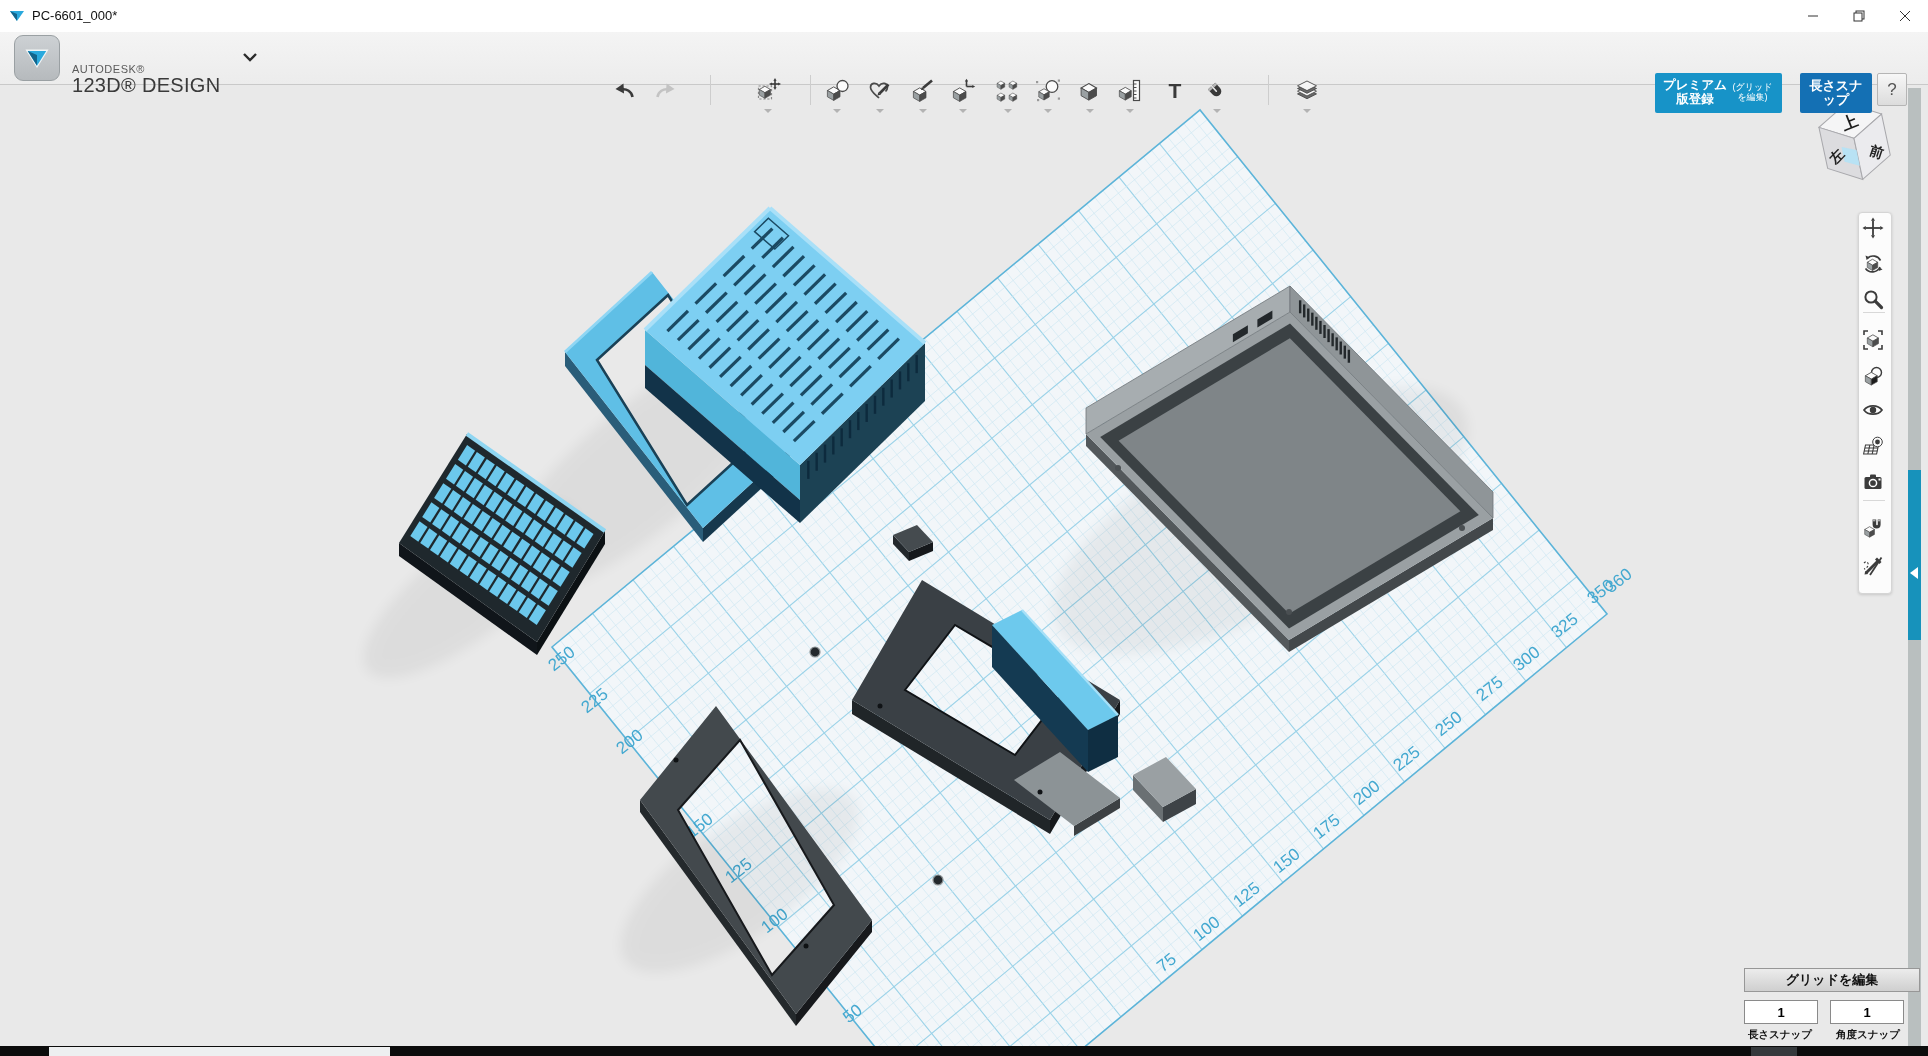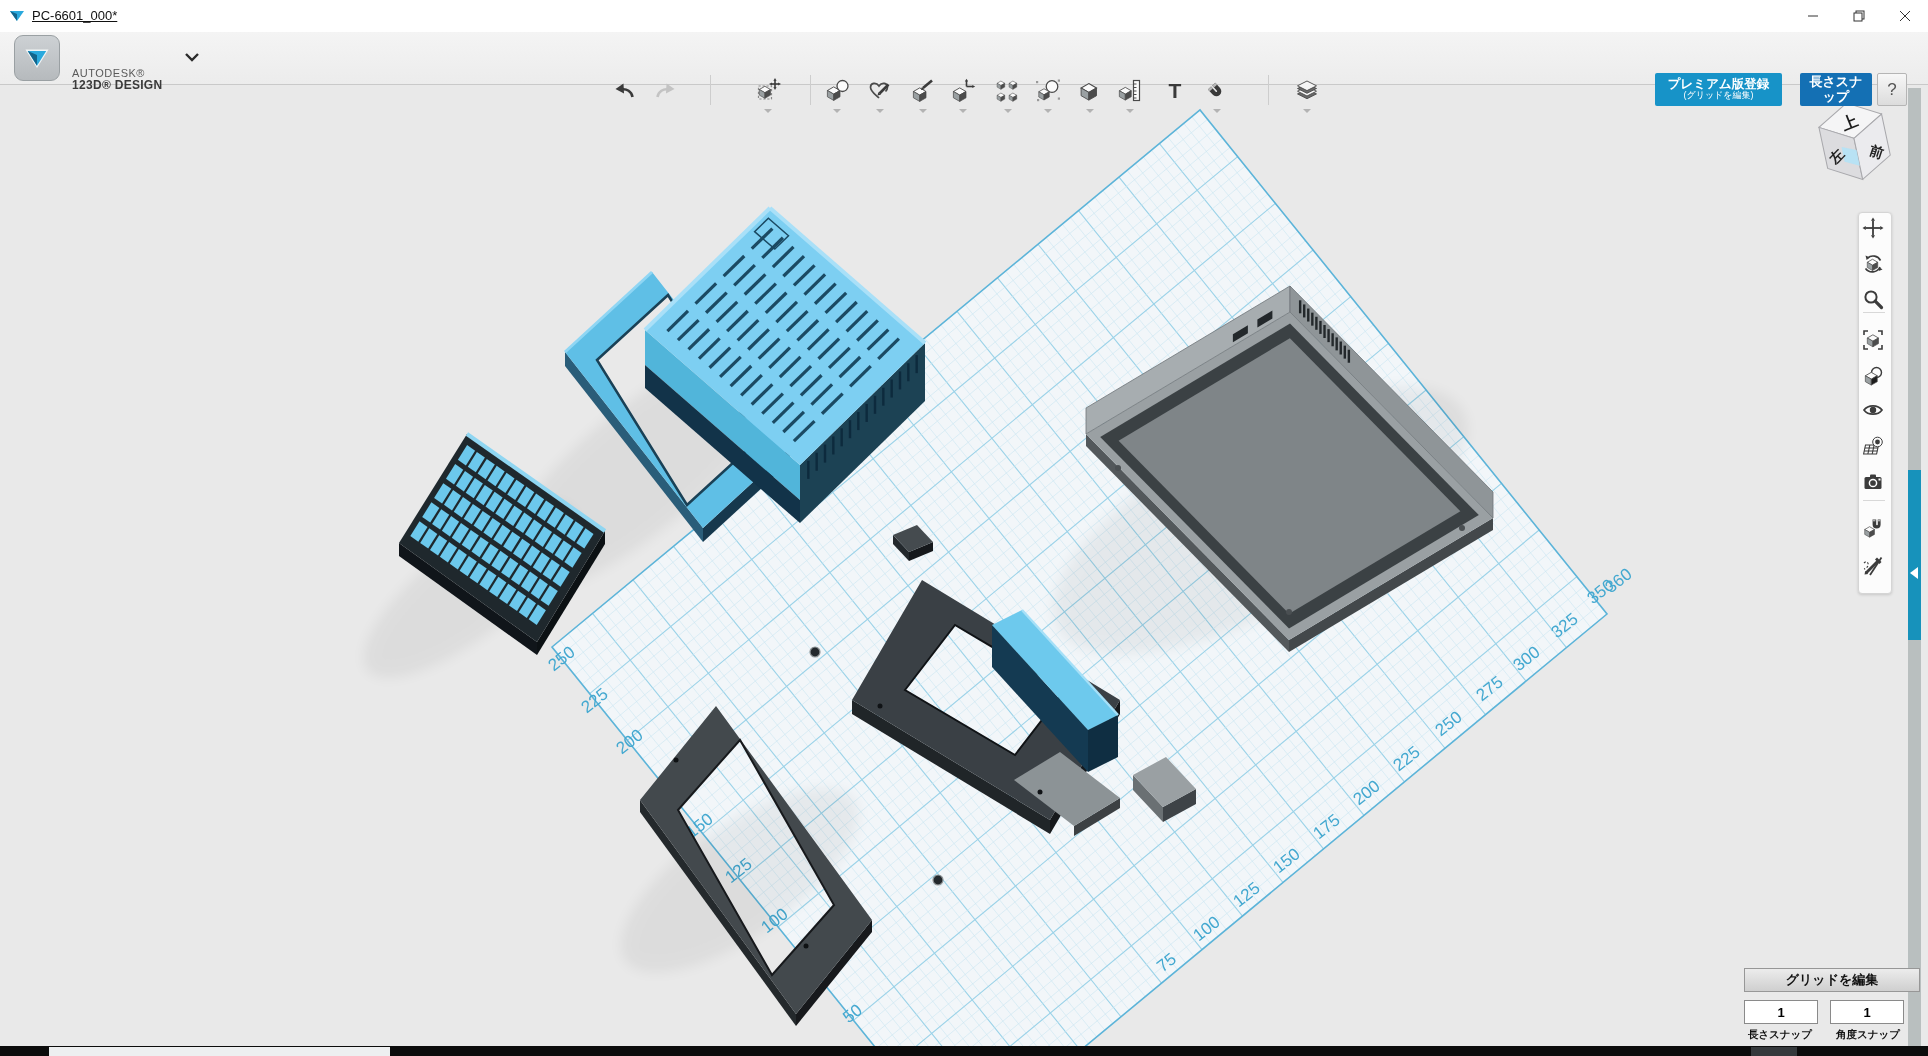--- a/index.html
+++ b/index.html
@@ -1,38 +1,38 @@
 <!DOCTYPE html>
 <html><head>
 <meta charset="utf-8">
 <style>
   html,body{margin:0;padding:0;background:#555;}
   #root{position:relative;width:1928px;height:1056px;background:#e9e9e9;overflow:hidden;
         font-family:"Liberation Sans","DejaVu Sans",sans-serif;-webkit-font-smoothing:antialiased;}
   
   .titlebar{position:absolute;left:0;top:0;width:1928px;height:32px;background:#ffffff;z-index:40;}
   .titlebar .tlogo{position:absolute;left:9px;top:8px;}
-  .titlebar .ttext{position:absolute;left:32px;top:8px;font-size:13px;color:#111;text-decoration:underline;}
+  .titlebar .ttext{position:absolute;left:32px;top:8px;font-size:13px;color:#111;}
   .winbtn{position:absolute;top:0;width:46px;height:32px;display:flex;align-items:center;justify-content:center;}
   
   .toolbar{position:absolute;left:0;top:32px;width:1928px;height:52px;
            background:linear-gradient(#f4f4f4,#ececec);border-bottom:1px solid #c9c9c9;z-index:39;}
   .brand{position:absolute;left:14px;top:3px;height:46px;display:flex;align-items:center;}
   .brand-badge{width:44px;height:44px;border-radius:9px;background:linear-gradient(#cdd1d4,#b6babd);
                border:1px solid #9aa0a3;display:flex;align-items:center;justify-content:center;}
   .brand-text{margin-left:12px;line-height:1.05;margin-top:44px;}
   .brand-text .l1{font-size:11px;color:#5a5a5a;letter-spacing:.5px;}
-  .brand-text .l2{font-size:12px;font-weight:bold;color:#3a3a3a;letter-spacing:.3px;}
+  .brand-text .l2{font-size:20px;font-weight:normal;color:#3a3a3a;letter-spacing:.3px;}
   .brand-chev{margin-left:22px;}
   .tb-sep{position:absolute;top:43px;width:1px;height:30px;background:#cdcdcd;}
   .tbi{position:absolute;top:42px;width:34px;height:34px;display:flex;align-items:center;justify-content:center;cursor:pointer;}
   .tb-caret{position:absolute;top:77px;width:0;height:0;border-left:4px solid transparent;
             border-right:4px solid transparent;border-top:4px solid #b3b3b3;}
-  .acct-btn{position:absolute;top:41px;height:33px;border:none;border-radius:2px;color:#fff;cursor:pointer;
-            font-family:inherit;display:flex;flex-direction:column;align-items:center;justify-content:center;line-height:1.1;}
+  .acct-btn{position:absolute;top:41px;height:40px;border:none;border-radius:2px;color:#fff;cursor:pointer;
+            font-family:inherit;display:flex;flex-direction:row;align-items:center;justify-content:center;line-height:1.1;}
   #btn-premium{left:1655px;width:127px;}
   #btn-premium .b1{font-size:12.5px;font-weight:bold;}
   #btn-premium .b2{font-size:9px;}
   #btn-signin{left:1800px;width:72px;font-size:13px;font-weight:bold;}
   #btn-help{position:absolute;left:1877px;top:41px;width:30px;height:33px;background:linear-gradient(#f7f7f7,#dcdcdc);
             border:1px solid #b5b5b5;border-radius:2px;color:#555;font-size:17px;cursor:pointer;font-family:inherit;}
   
   #scene{position:absolute;left:0;top:84px;}
   #viewcube{position:absolute;left:1813px;top:96px;cursor:pointer;}
   #palette{position:absolute;left:1858px;top:212px;width:32px;height:380px;background:#fcfcfc;

